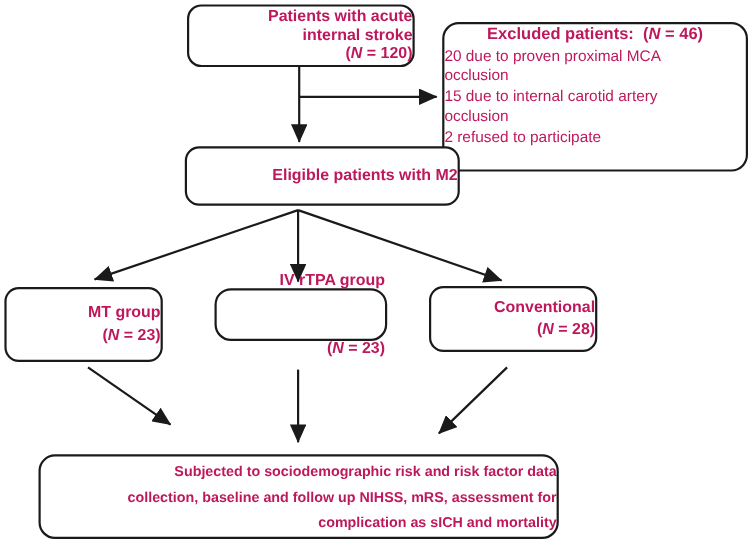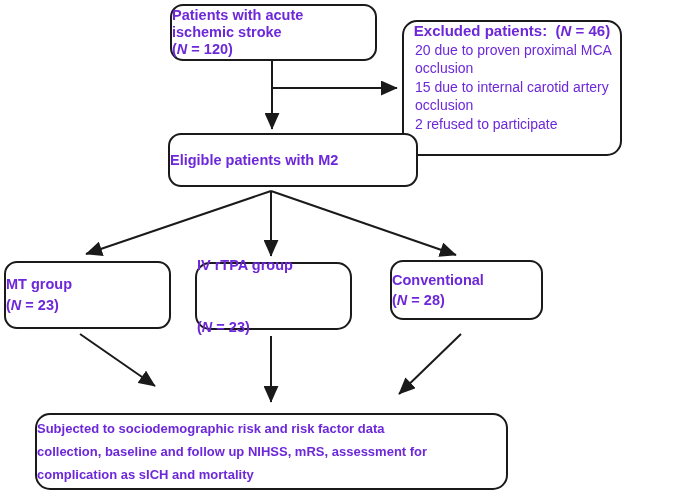--- a/index.html
+++ b/index.html
@@ -17,42 +17,42 @@
   .connectors {
     position: absolute;
     left: 0; top: 0;
     width: 685px; height: 495px;
   }
   .box {
     position: absolute;
     box-sizing: border-box;
     border: 2.5px solid #1a1a1a;
     background: #ffffff;
-    color: #6d28d9;
+    color: #be185d;
     display: flex;
     flex-direction: column;
     justify-content: center;
-    align-items: flex-start;
+    align-items: flex-end;
     font-weight: bold;
     font-size: 14.5px;
     line-height: 19px;
     text-align: center;
   }
   .line { white-space: pre; }
   .line.normal { font-weight: normal; }
   .line.left { align-self: flex-start; text-align: left; }
   .it { font-style: italic; }
 
   #box-patients    { left: 170px; top: 4px;   width: 207px; height: 57px;  border-radius: 13px; line-height: 17px; }
-  #box-excluded    { left: 402px; top: 20px;  width: 220px; height: 136px; border-radius: 15px;
-                     font-size: 14px; line-height: 18.5px; padding: 0 11px; justify-content: flex-start; }
+  #box-excluded    { left: 402px; top: 20px;  width: 278px; height: 136px; border-radius: 15px;
+                     font-size: 14px; line-height: 18.5px; padding: 0 0; justify-content: flex-start; }
   #box-excluded .line.header { font-size: 15px; align-self: center; }
   #box-eligible    { left: 168px; top: 133px; width: 250px; height: 54px;  border-radius: 13px; line-height: 21px; }
-  #box-mt          { left: 4px;   top: 261px; width: 167px; height: 68px;  border-radius: 13px; line-height: 21px; }
-  #box-ivrtpa      { left: 195px; top: 262px; width: 157px; height: 68px;  border-radius: 15px; line-height: 21px; gap: 41px; }
+  #box-mt          { left: 4px;   top: 261px; width: 144px; height: 68px;  border-radius: 13px; line-height: 21px; }
+  #box-ivrtpa      { left: 195px; top: 262px; width: 157px; height: 48px;  border-radius: 15px; line-height: 21px; gap: 41px; }
   #box-conv        { left: 390px; top: 260px; width: 153px; height: 60px;  border-radius: 13px; line-height: 20px; }
   #box-outcome     { left: 35px;  top: 413px; width: 473px; height: 77px;  border-radius: 15px;
                      font-size: 13px; line-height: 23px; }
 </style>
 </head>
 <body>
 
 <div class="canvas">
 
   <svg class="connectors" viewBox="0 0 685 495" xmlns="http://www.w3.org/2000/svg">
@@ -66,21 +66,21 @@
     <line x1="271" y1="191" x2="86" y2="254" stroke="#1a1a1a" stroke-width="2" marker-end="url(#ah)"></line>
     <line x1="271" y1="191" x2="271" y2="256" stroke="#1a1a1a" stroke-width="2" marker-end="url(#ah)"></line>
     <line x1="271" y1="191" x2="456" y2="255" stroke="#1a1a1a" stroke-width="2" marker-end="url(#ah)"></line>
     <line x1="80" y1="334" x2="155" y2="386" stroke="#1a1a1a" stroke-width="2" marker-end="url(#ah)"></line>
     <line x1="271" y1="336" x2="271" y2="402" stroke="#1a1a1a" stroke-width="2" marker-end="url(#ah)"></line>
     <line x1="461" y1="334" x2="399" y2="394" stroke="#1a1a1a" stroke-width="2" marker-end="url(#ah)"></line>
   </svg>
 
   <div class="box" id="box-patients">
       <div class="line"><span>Patients with acute</span></div>
-      <div class="line"><span>ischemic stroke</span></div>
+      <div class="line"><span>internal stroke</span></div>
       <div class="line"><span>(</span><span class="it">N</span><span> = 120)</span></div>
     </div>
   <div class="box" id="box-excluded">
       <div class="line header"><span>Excluded patients:  (</span><span class="it">N</span><span> = 46)</span></div>
       <div class="line normal left"><span>20 due to proven proximal MCA</span></div>
       <div class="line normal left"><span>occlusion</span></div>
       <div class="line normal left"><span>15 due to internal carotid artery</span></div>
       <div class="line normal left"><span>occlusion</span></div>
       <div class="line normal left"><span>2 refused to participate</span></div>
     </div>

